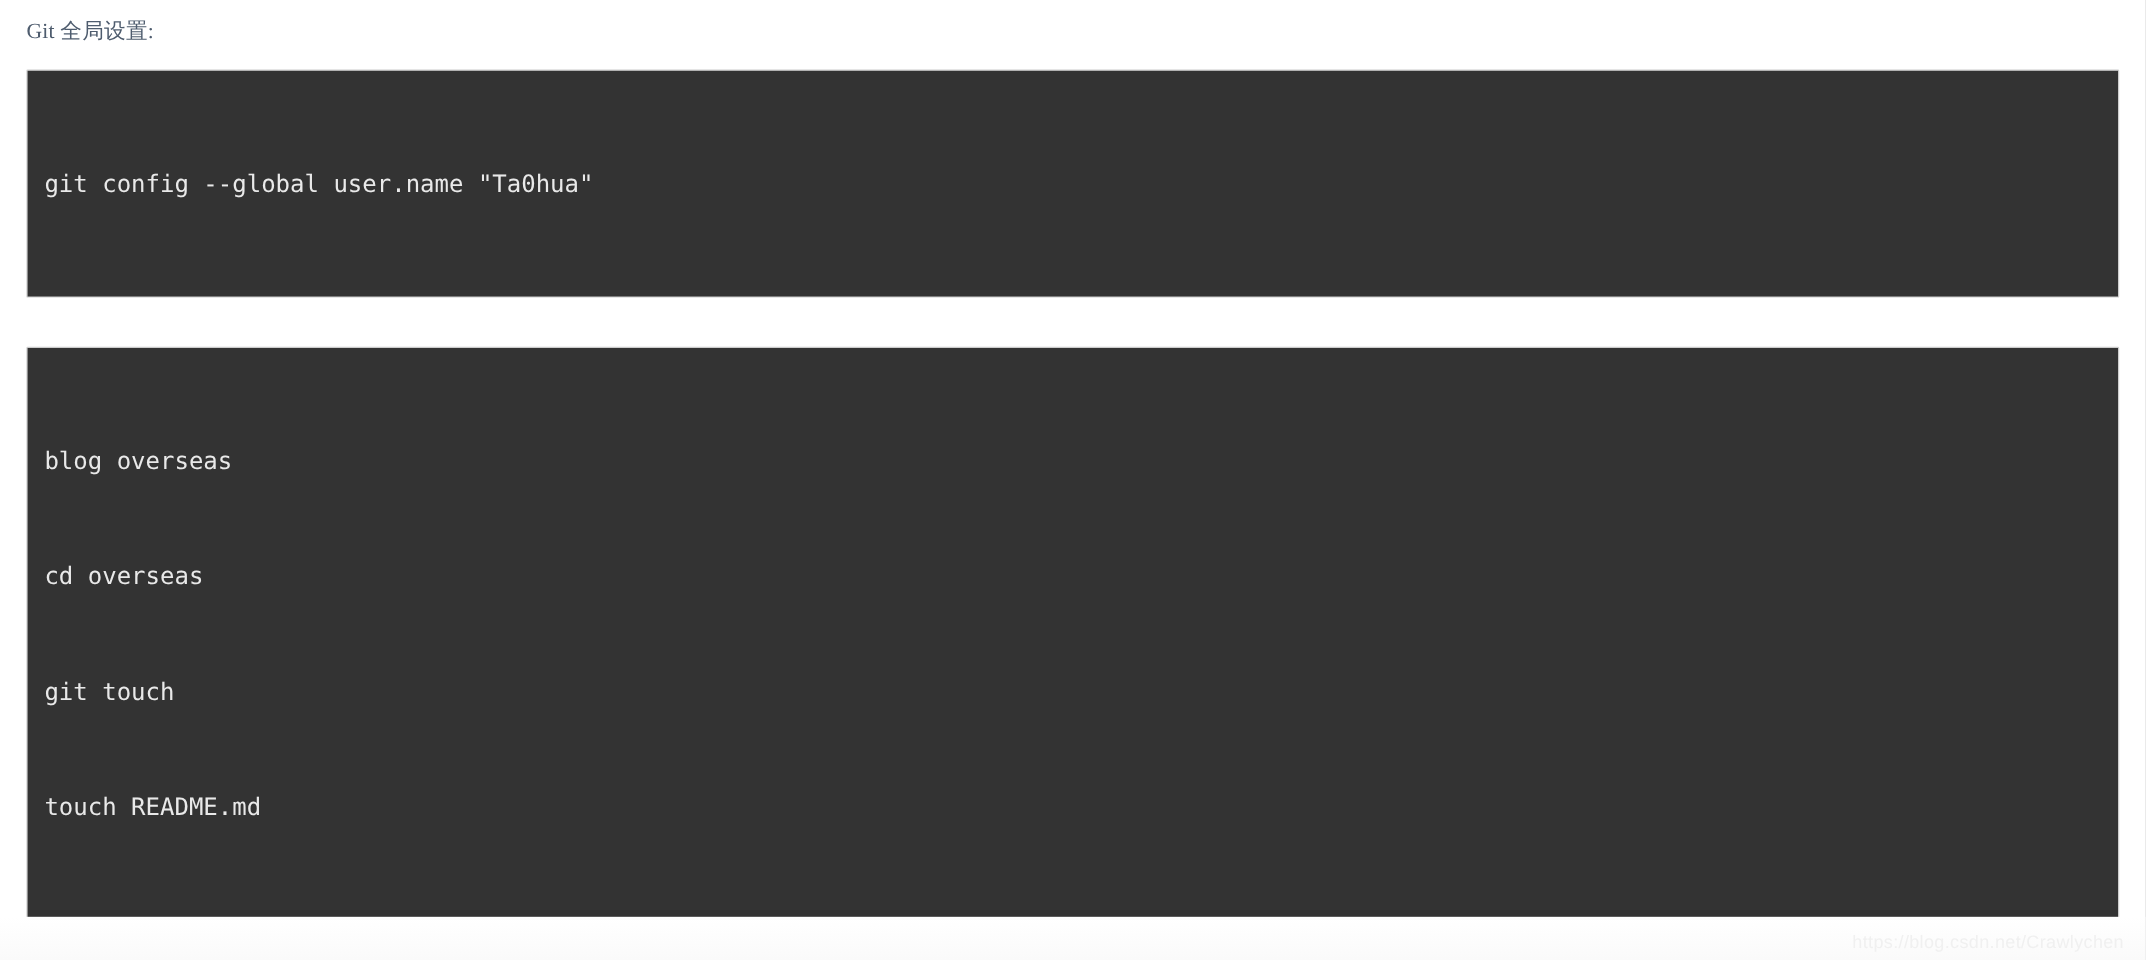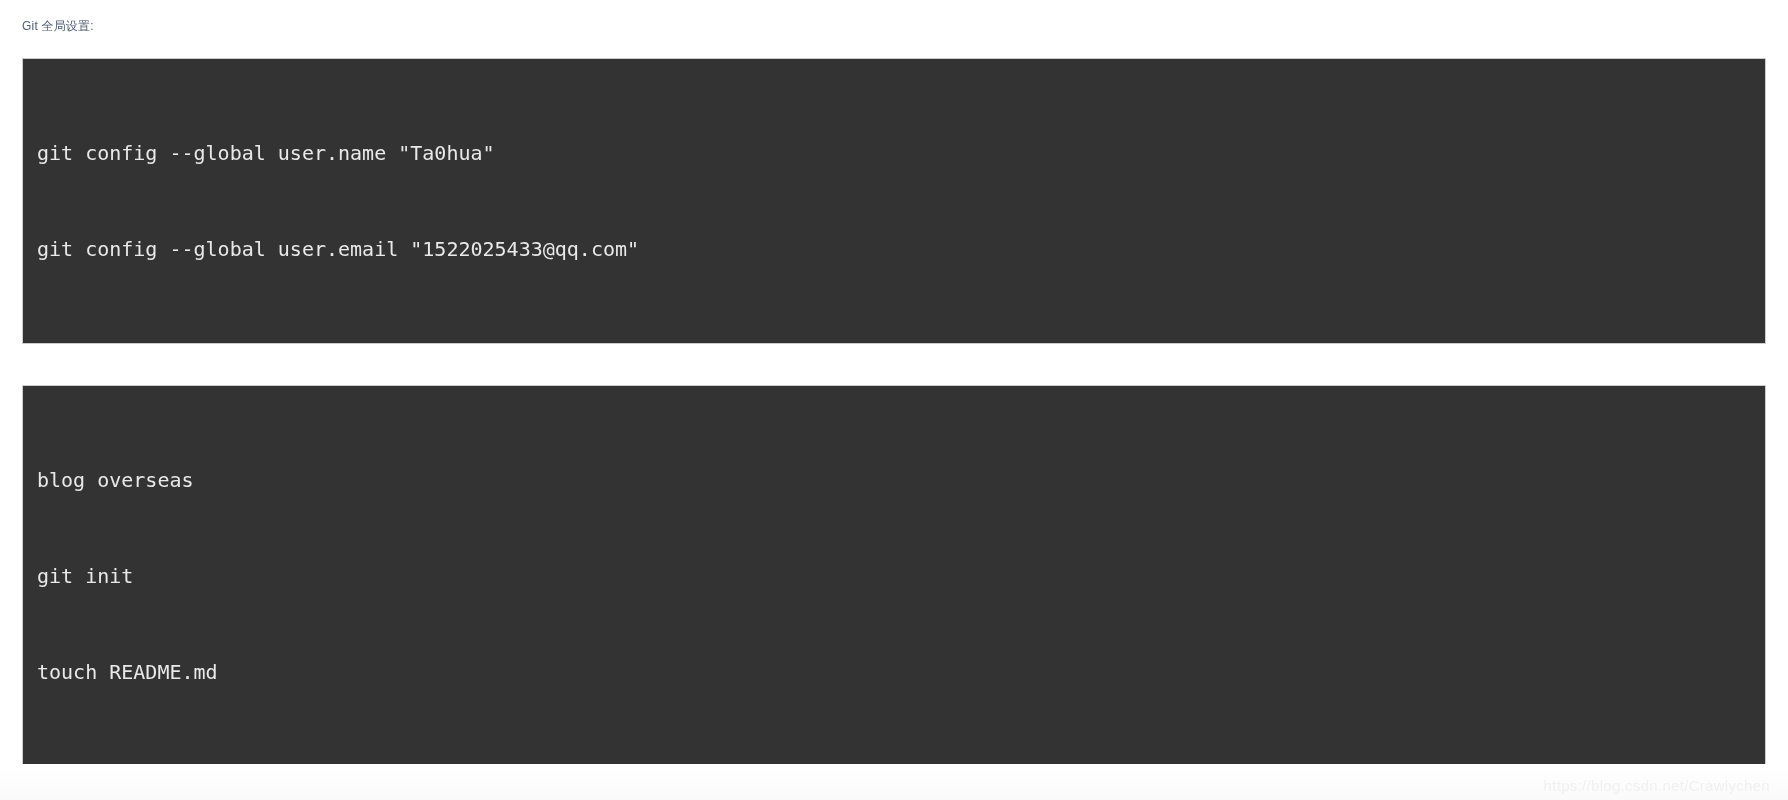--- a/index.html
+++ b/index.html
@@ -17,23 +17,23 @@
   .page {
     position: relative;
     width: 1788px;
     height: 800px;
     background: #ffffff;
     box-sizing: border-box;
     padding: 0 22px;
   }
   .section-heading {
     color: #4e5c6e;
-    font-size: 12px;
+    font-size: 18px;
     line-height: 26px;
-    font-family: Liberation Sans, sans-serif;
+    font-family: Liberation Serif, serif;
     letter-spacing: 0.2px;
     white-space: pre;
   }
   .code-block {
     background: #333333;
     border: 1px solid #cccccc;
     box-sizing: border-box;
     color: #e8e8e8;
     font-family: "DejaVu Sans Mono", monospace;
     font-size: 20px;
@@ -77,28 +77,28 @@
 <body>
 
 <div class="page">
 
   <div class="h1-wrap">
     <div class="section-heading">Git 全局设置:</div>
   </div>
   <div class="gap-after-heading"></div>
   <div class="code-block">
     <span class="code-line">git config --global user.name "Ta0hua"</span>
-    <span class="code-line">git config --global user.email "1522025433@qq.com"</span>
   </div>
   <div class="gap-after-block"></div>
 
   <div class="gap-after-heading"></div>
   <div class="code-block">
     <span class="code-line">blog overseas</span>
-    <span class="code-line">git init</span>
+    <span class="code-line">cd overseas</span>
+    <span class="code-line">git touch</span>
     <span class="code-line">touch README.md</span>
     
     
     
     
   </div>
 
   <div class="bottom-fade"></div>
   <div class="watermark">https://blog.csdn.net/Crawlychen</div>
 </div>

